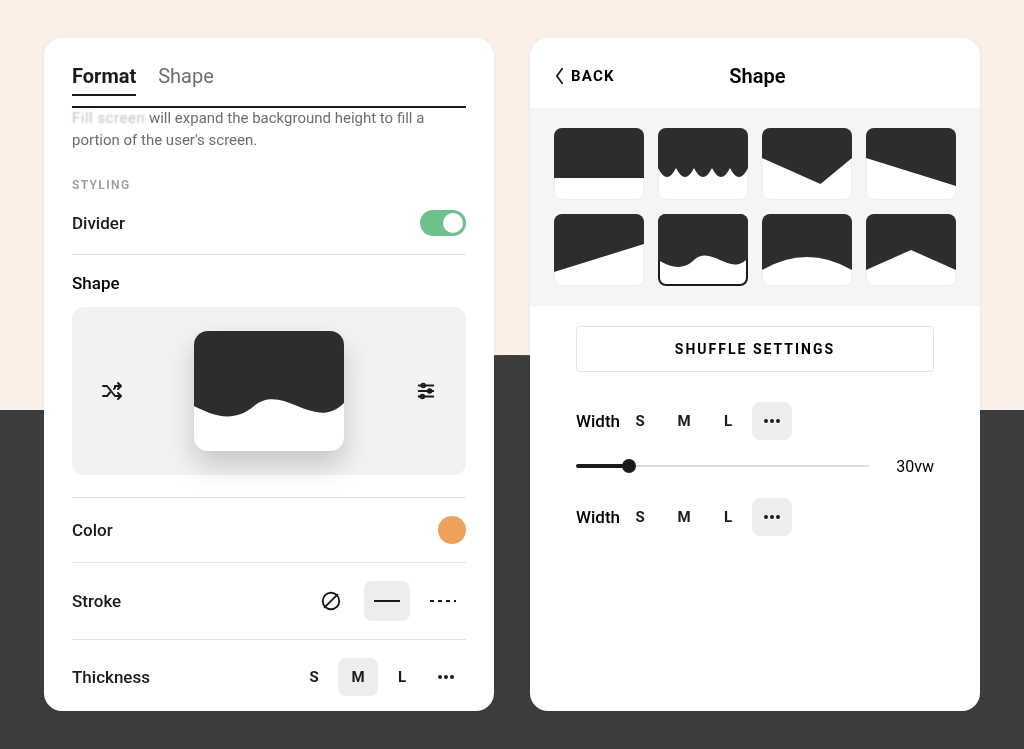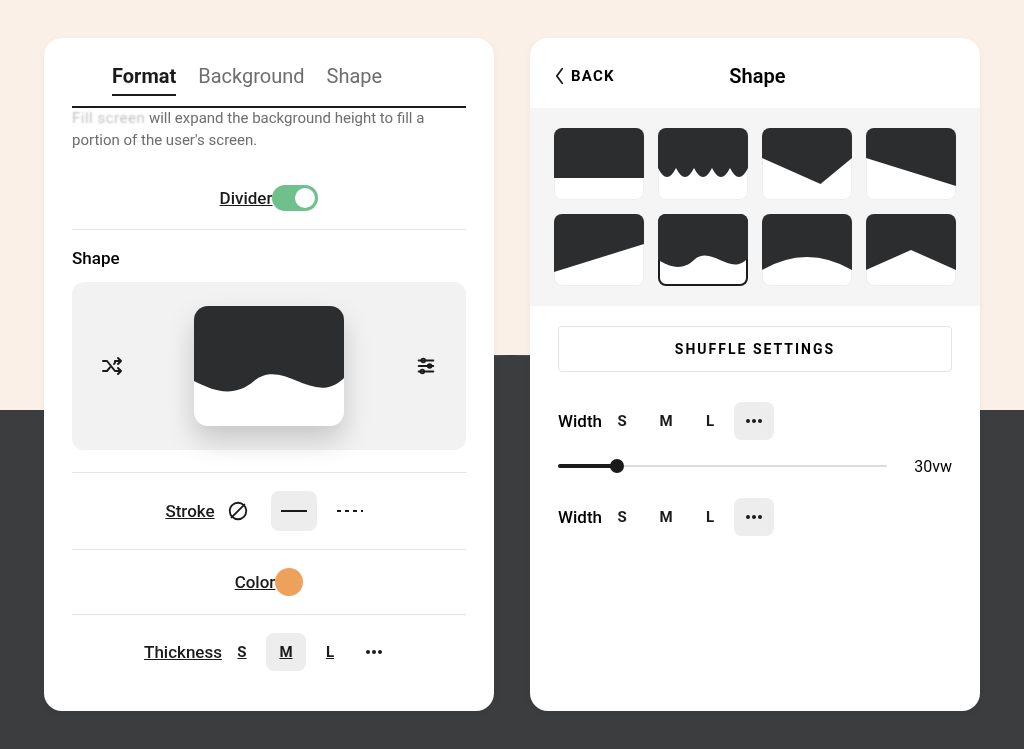--- a/index.html
+++ b/index.html
@@ -47,45 +47,45 @@
     overflow:hidden;
   }
   
   
   .tabs{
     display:flex;gap:22px;
     padding:26px 28px 8px;
     font-size:20px;
   }
   .tab{color:var(--text-muted);cursor:pointer;}
-  .tab.active{color:var(--text);font-weight:700;border-bottom:2px solid var(--text);padding-bottom:6px;margin-left:40px;}
+  .tab.active{color:var(--text);font-weight:700;border-bottom:2px solid var(--text);padding-bottom:6px;}
   
   .left-body{padding:0 28px 12px;}
   .left-body .helper-cut{
     font-size:15px;color:var(--text-muted);line-height:1.45;
     border-top:2px solid var(--text);   
     margin-top:2px;
     text-indent:0;
   }
   .helper-cut .first-blur{
     color:transparent;text-shadow:0 0 2px rgba(0,0,0,0.25);
     letter-spacing:0.5px;
   }
   
   .section-label{
     margin-top:26px;
     font-size:12px;letter-spacing:1.4px;
     color:var(--text-light);font-weight:600;
   }
   
   .row{
-    display:flex;align-items:center;justify-content:center;
+    display:flex;align-items:center;justify-content:space-between;
     padding:18px 0;
     border-bottom:1px solid var(--line);
-    font-size:17px;color:var(--text);text-decoration:underline;
+    font-size:17px;color:var(--text);
   }
   .row:last-child{border-bottom:none;}
   .row .label{font-weight:500;}
   
   
   .toggle{
     width:46px;height:26px;border-radius:13px;background:var(--toggle-on);
     position:relative;cursor:pointer;
   }
   .toggle .knob{
@@ -150,21 +150,21 @@
     display:grid;grid-template-columns:repeat(4,1fr);grid-template-rows:repeat(2,1fr);
     gap:14px;
   }
   .shape-cell{
     background:#fff;border-radius:8px;height:72px;overflow:hidden;cursor:pointer;
     position:relative;box-shadow:0 0 0 1px #eee inset;
   }
   .shape-cell.selected{box-shadow:0 0 0 2px var(--text) inset;}
   .shape-cell svg{width:100%;height:100%;display:block;}
   
-  .right-body{padding:20px 28px 8px;}
+  .right-body{padding:20px 46px 8px;}
   .shuffle-btn{
     border:1px solid var(--line);border-radius:4px;
     padding:14px 0;text-align:center;
     font-size:14px;letter-spacing:2px;font-weight:700;
     cursor:pointer;margin-bottom:18px;
   }
   
   .slider-row{padding:12px 0 8px;}
   .slider-head{
     display:flex;align-items:center;
@@ -207,29 +207,29 @@
     <svg viewBox="0 0 1024 160" preserveAspectRatio="none">
       <path fill="#3b3d3f" d="M0,160 L0,110 Q512,-60 1024,110 L1024,160 Z"></path>
     </svg>
   </div>
 
   <div class="panels">
 
     <div class="panel">
       <div class="tabs">
         <div class="tab active">Format</div>
-        <div class="tab">Background</div>
         <div class="tab">Shape</div>
       </div>
 
       <div class="left-body">
         <p class="helper-cut">
           <span class="first-blur">Fill screen</span><span> will expand the background height to fill a portion of the user's screen.</span>
         </p>
 
+        <div class="section-label">STYLING</div>
 
         <div class="row">
           <span class="label">Divider</span>
           <div class="toggle">
             <div class="knob"></div>
           </div>
         </div>
 
         <div class="shape-block">
           <div class="shape-title">Shape</div>
@@ -255,44 +255,44 @@
                 <path class="stroke" d="M4 18h16"></path>
                 <circle class="stroke" cx="9" cy="6" r="2" fill="#fff"></circle>
                 <circle class="stroke" cx="16" cy="12" r="2" fill="#fff"></circle>
                 <circle class="stroke" cx="8" cy="18" r="2" fill="#fff"></circle>
               </svg>
             </div>
           </div>
         </div>
 
         <div class="row">
+          <span class="label">Color</span>
+          <div class="color-swatch"></div>
+        </div>
+
+        <div class="row">
           <span class="label">Stroke</span>
           <div class="stroke-opts">
             <div class="stroke-chip">
               <svg viewBox="0 0 24 24" width="22" height="22">
                 <circle class="stroke" cx="12" cy="12" r="9"></circle>
                 <path class="stroke" d="M5 19 L19 5"></path>
               </svg>
             </div>
             <div class="stroke-chip selected">
               <svg viewBox="0 0 30 10" width="30" height="10">
                 <line x1="2" y1="5" x2="28" y2="5" stroke="var(--text)" stroke-width="2"></line>
               </svg>
             </div>
             <div class="stroke-chip">
               <svg viewBox="0 0 30 10" width="30" height="10">
                 <line x1="2" y1="5" x2="28" y2="5" stroke="var(--text)" stroke-width="2" stroke-dasharray="4 4"></line>
               </svg>
             </div>
           </div>
-        </div>
-
-        <div class="row">
-          <span class="label">Color</span>
-          <div class="color-swatch"></div>
         </div>
 
         <div class="row">
           <span class="label">Thickness</span>
           <div class="size-opts">
             <div class="size-opt">S</div>
             <div class="size-opt selected">M</div>
             <div class="size-opt">L</div>
             <div class="size-opt custom">
               <svg viewBox="0 0 18 6">

